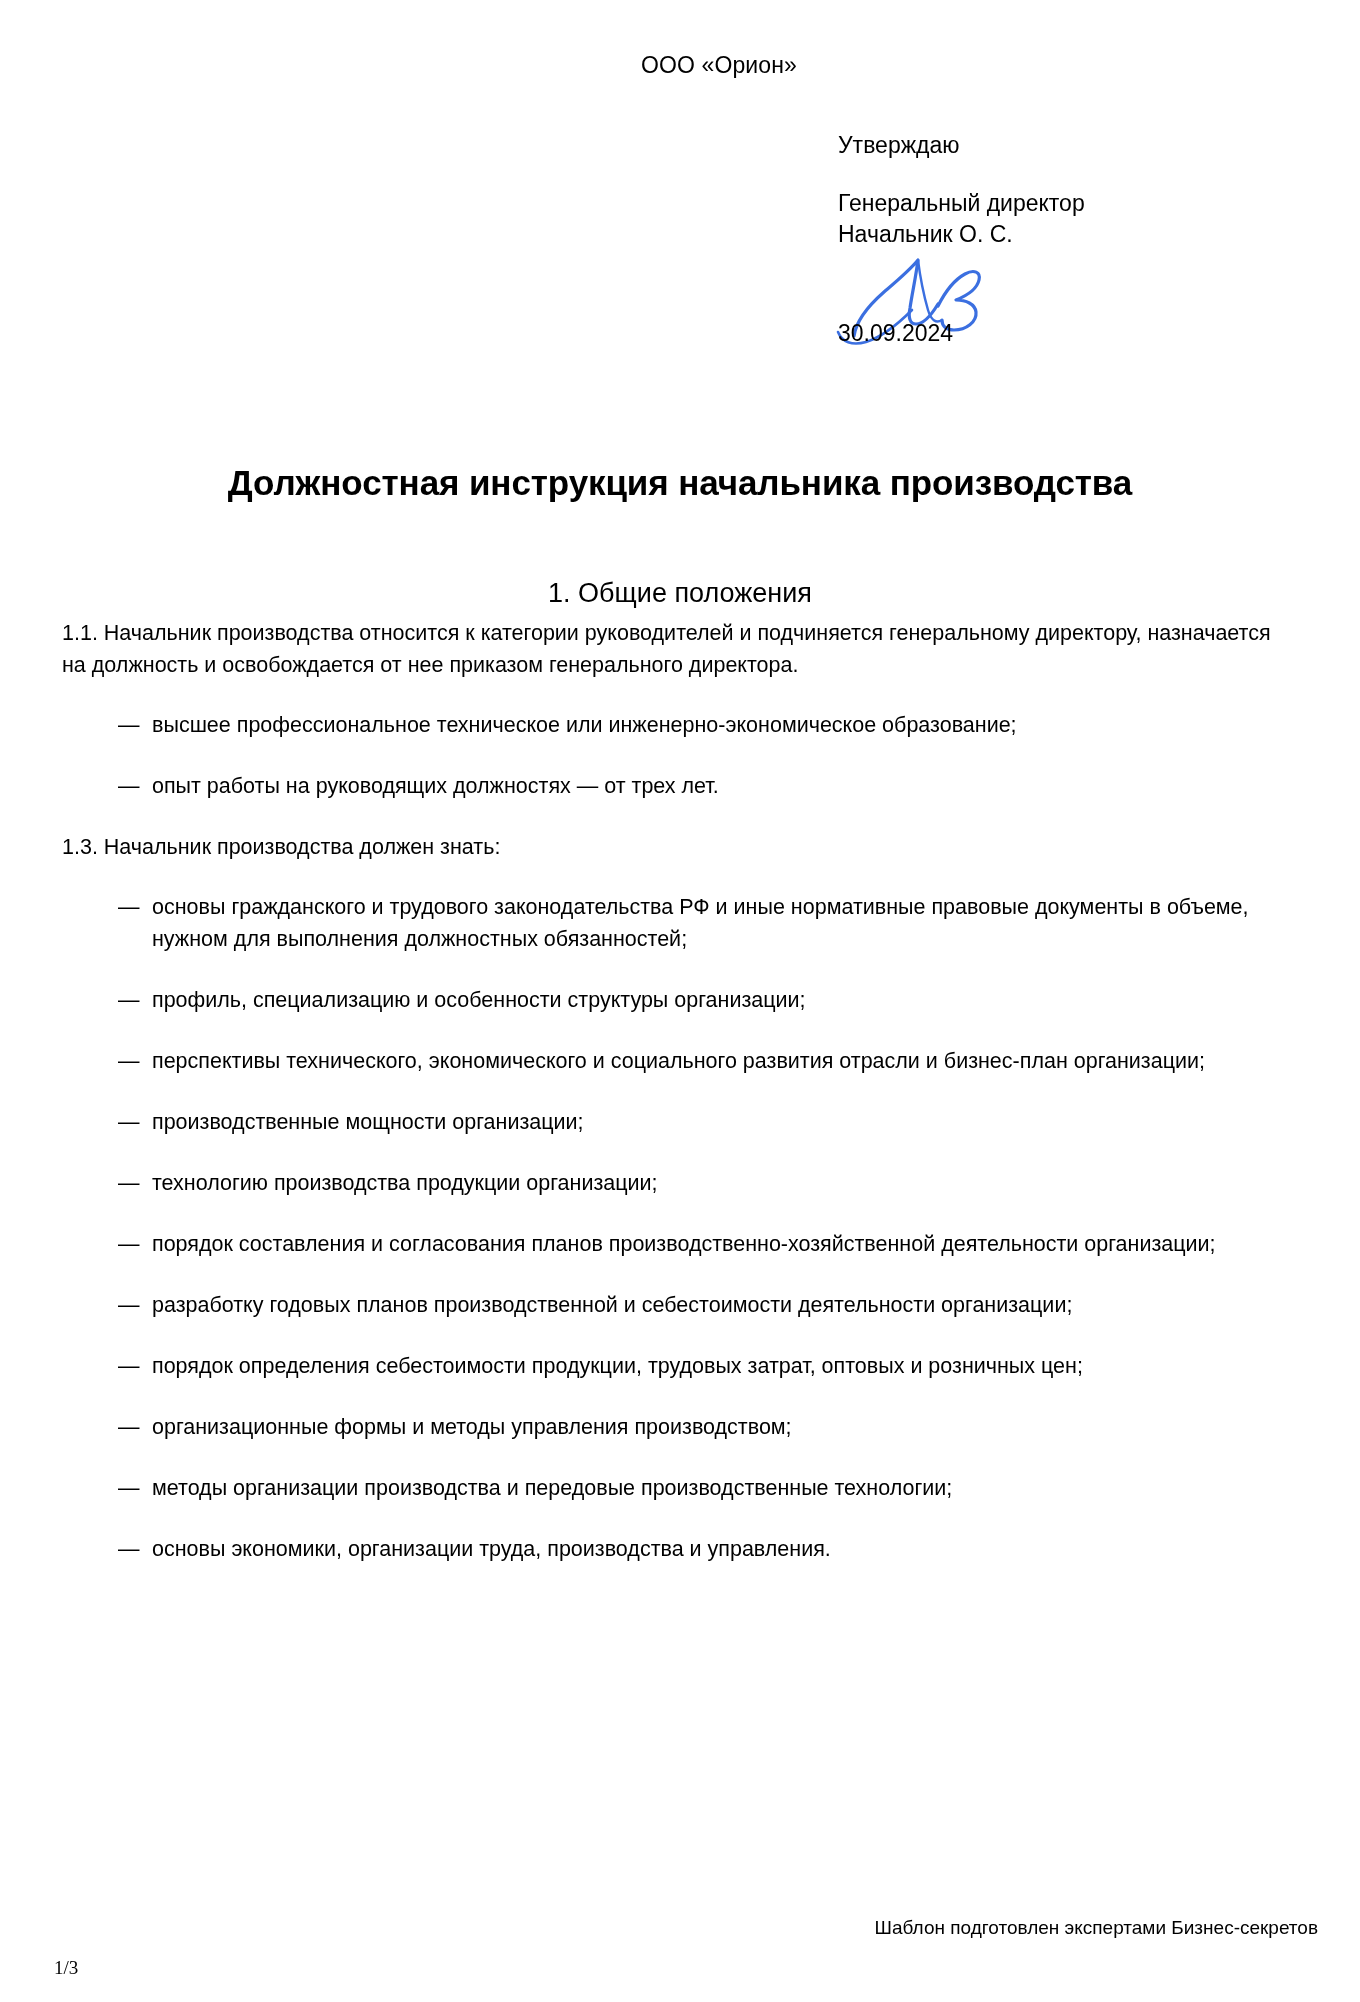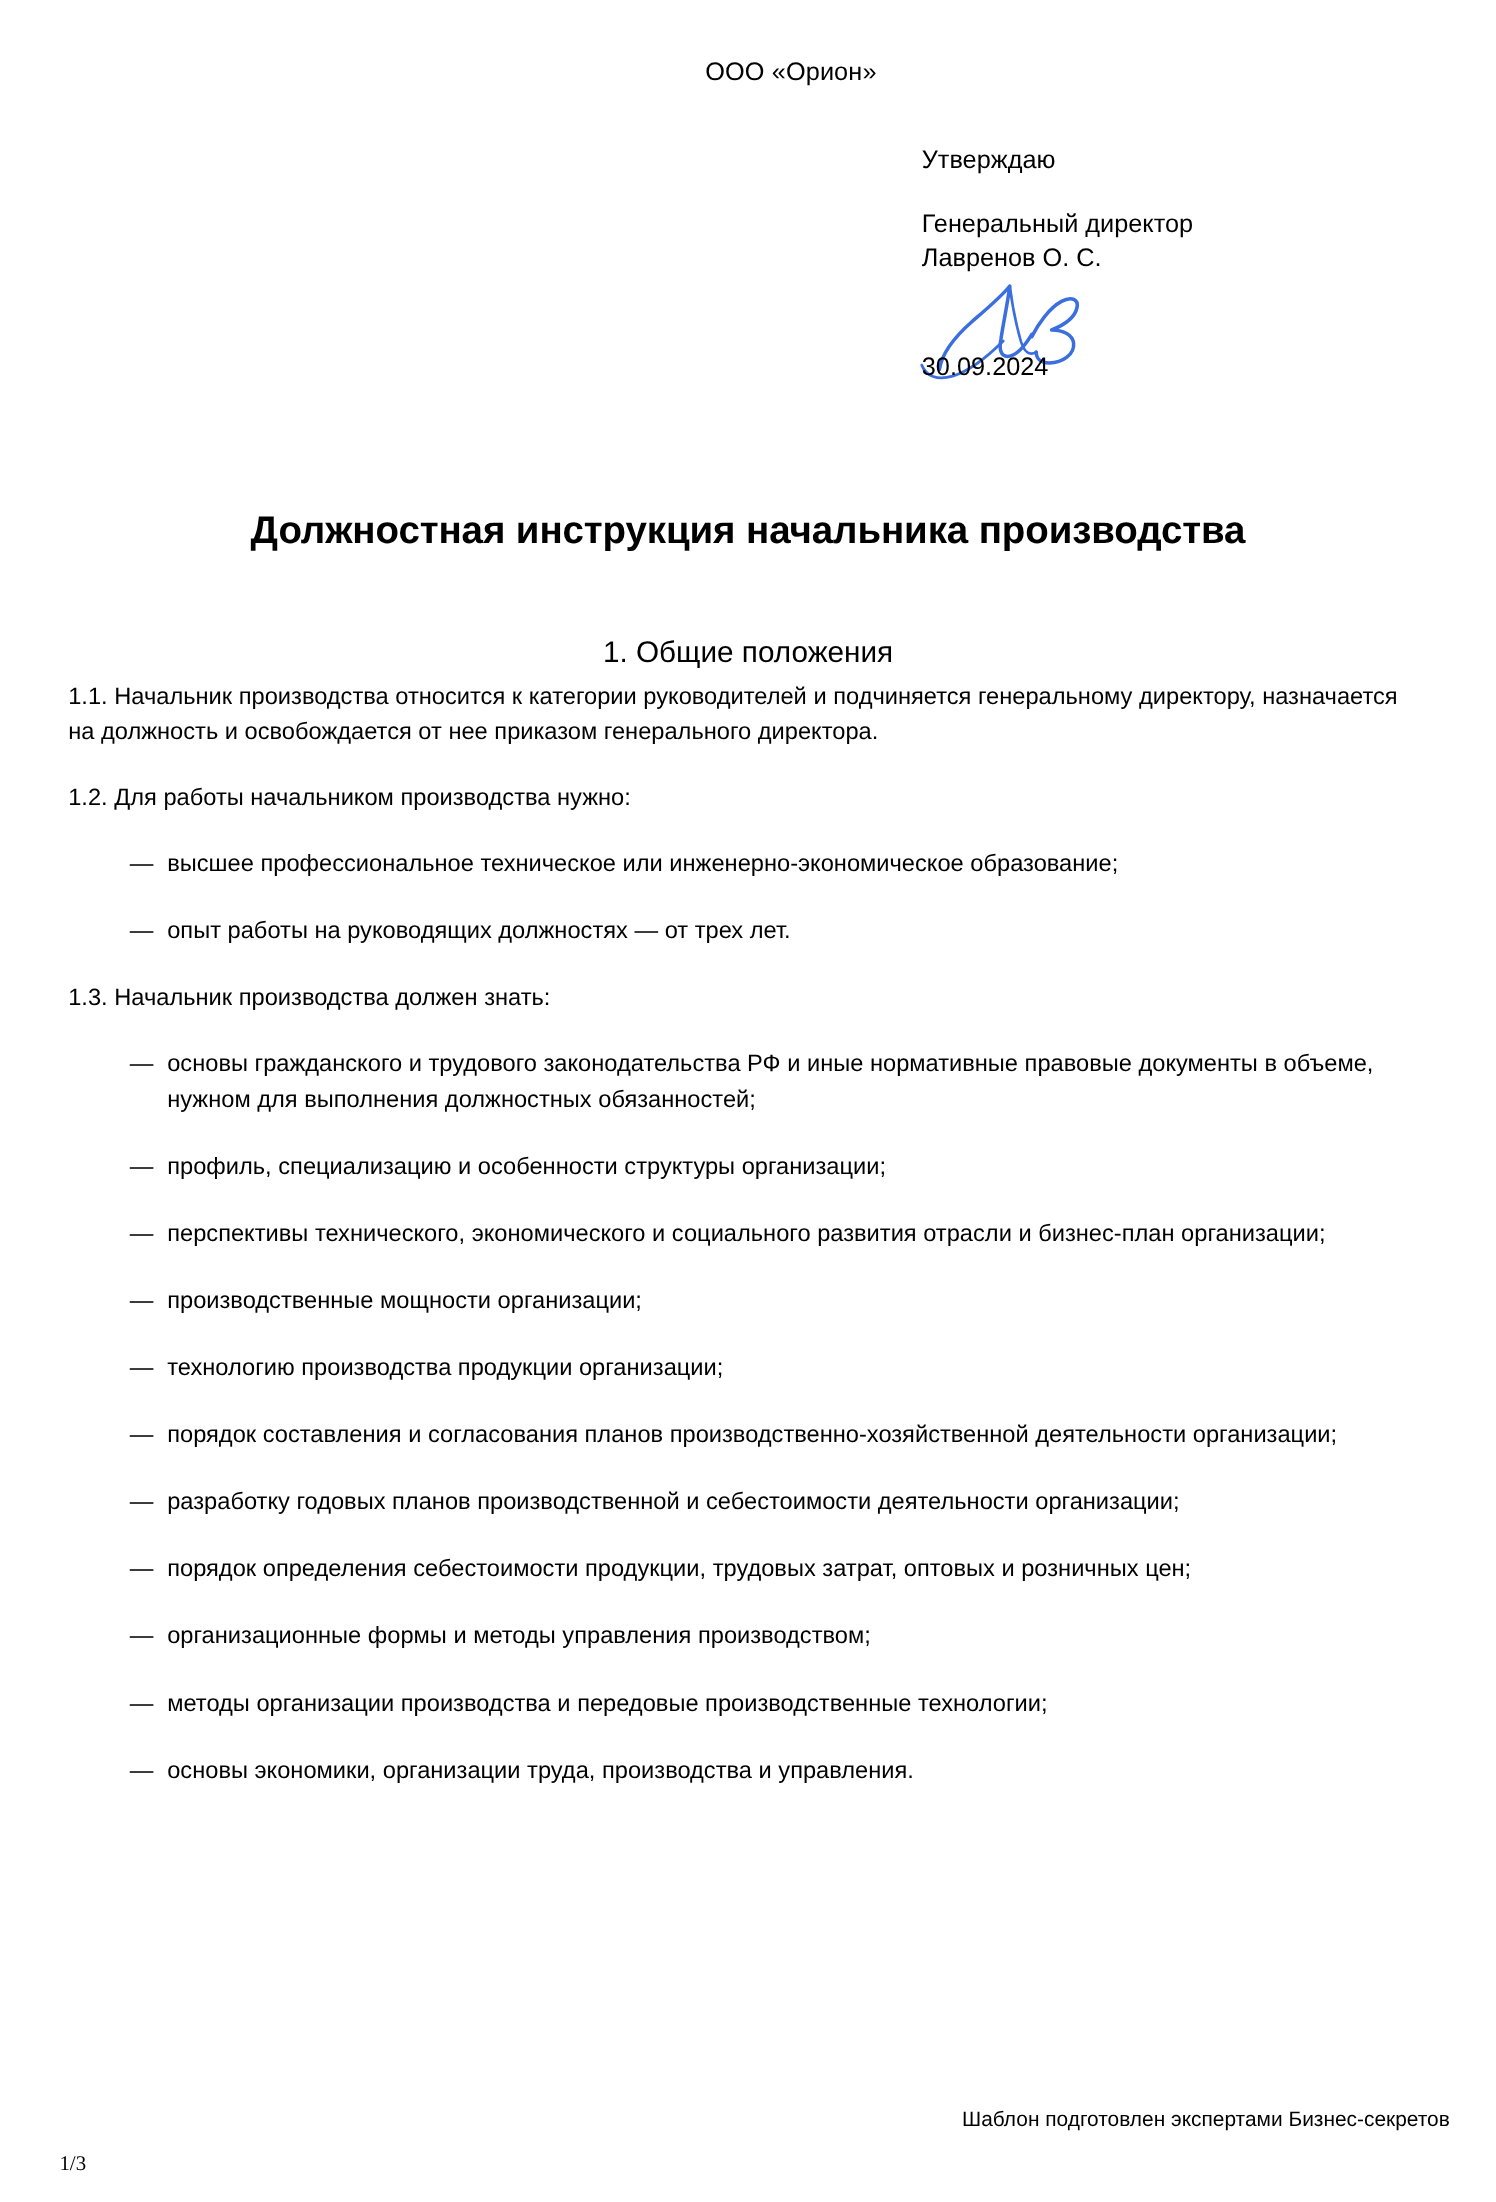--- a/index.html
+++ b/index.html
@@ -154,21 +154,21 @@
 <body>
 
 <div class="page">
 
   <div class="org-name">ООО «Орион»</div>
 
   <div class="approval-block">
     <span class="approval-line">Утверждаю</span>
     <div class="approval-gap"></div>
     <span class="approval-line">Генеральный директор</span>
-    <span class="approval-line">Лавренов О. С.</span>
+    <span class="approval-line">Начальник О. С.</span>
 
     <div class="signature-wrap">
       <svg class="signature-svg" width="230" height="100" viewBox="0 0 230 100">
         <g fill="none" stroke="#3b6fe0" stroke-linecap="round" stroke-linejoin="round">
           <path d="M22 86 C 24 72, 36 56, 52 42 C 66 30, 78 20, 86 10
                    C 84 26, 80 44, 78 58 C 76 68, 78 74, 84 74
                    C 92 74, 100 64, 106 54" stroke-width="3.2"></path>
           <path d="M86 10 C 88 26, 92 46, 96 60 C 99 70, 104 74, 110 70" stroke-width="2.4"></path>
           <path d="M106 56 C 112 44, 122 30, 133 24 C 142 19, 149 22, 147 30
                    C 145 39, 134 46, 124 50 C 134 50, 143 54, 144 62
@@ -181,21 +181,20 @@
   </div>
 
   <h1 class="doc-title">Должностная инструкция начальника производства</h1>
 
   <h2 class="section-title">1. Общие положения</h2>
 
   <div class="body-content">
 
     <p class="para">1.1. Начальник производства относится к категории руководителей и подчиняется генеральному директору, назначается на должность и освобождается от нее приказом генерального директора.</p>
 
-    <p class="para">1.2. Для работы начальником производства нужно:</p>
 
     <p class="bullet">
       <span class="dash">—</span>
       <span>высшее профессиональное техническое или инженерно-экономическое образование;</span>
     </p>
 
     <p class="bullet">
       <span class="dash">—</span>
       <span>опыт работы на руководящих должностях — от трех лет.</span>
     </p>

